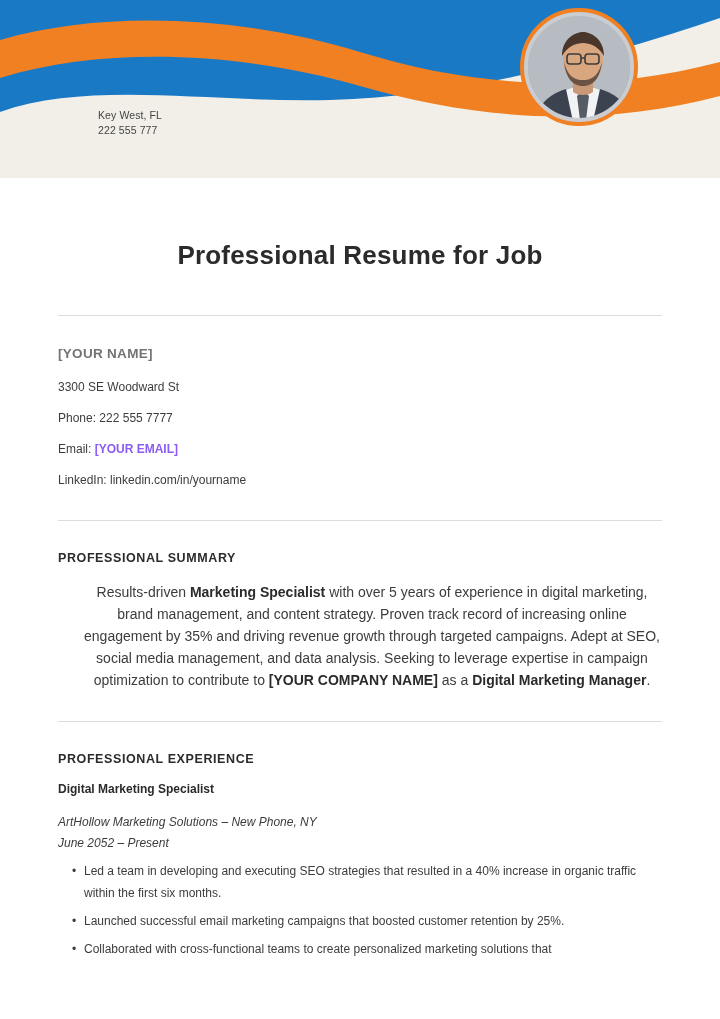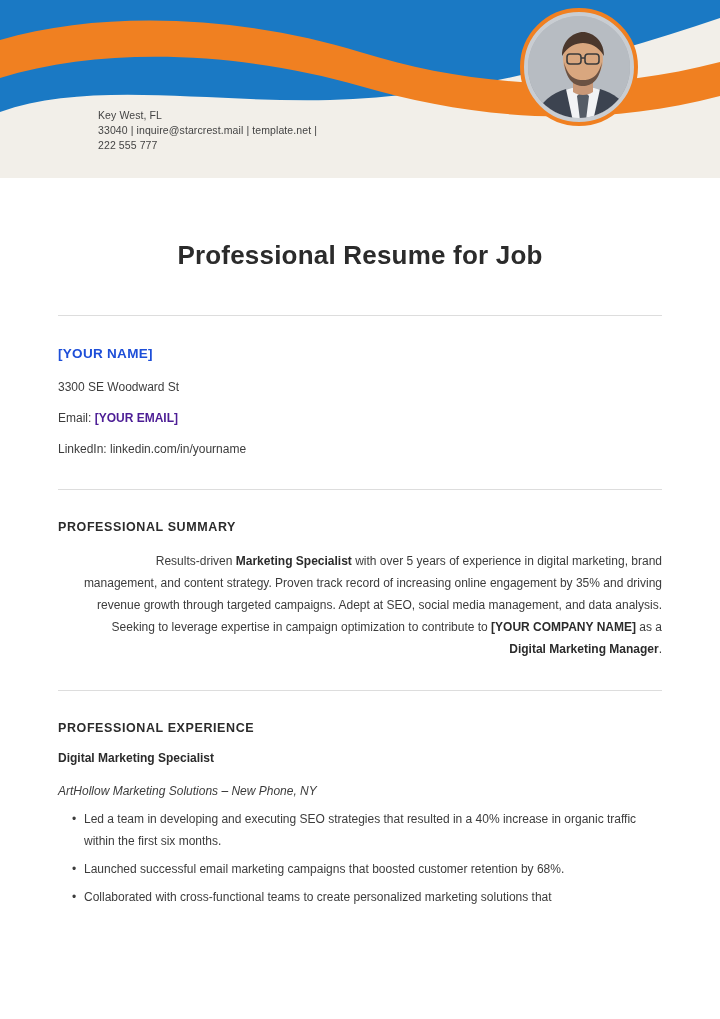--- a/index.html
+++ b/index.html
@@ -85,44 +85,44 @@
   }
   .rule {
     border: 0;
     border-top: 1px solid #dddddd;
     margin: 44px 0 0 0;
   }
   .section { margin-top: 30px; }
   .name-heading {
     font-size: 13.5px;
     font-weight: bold;
-    color: #1d4ed8;
+    color: #737373;
     letter-spacing: 0.3px;
     margin-bottom: 18px;
   }
   .contact-line {
     font-size: 12px;
     line-height: 16px;
     color: #3c3c3c;
     margin-bottom: 15px;
   }
-  .contact-line b { color: #4c1d95; text-align: center; }
+  .contact-line b { color: #8b5cf6; text-align: center; }
 
   .section-title {
     font-size: 12.5px;
     font-weight: bold;
     letter-spacing: 0.6px;
     color: #2b2b2b;
     margin-bottom: 16px;
   }
   .body-text {
-    font-size: 12px;
+    font-size: 14px;
     line-height: 22px;
     color: #3c3c3c;
-    text-align: right;
+    text-align: center;
     margin-left: 24px;
   }
   .body-text b { color: #2b2b2b; }
 
   .job-title {
     font-size: 12px;
     font-weight: bold;
     color: #2b2b2b;
     margin-bottom: 19px;
   }
@@ -160,21 +160,20 @@
   <svg class="wave" viewBox="0 0 720 178" preserveAspectRatio="none">
     <rect x="0" y="0" width="720" height="178" fill="#f2efe9"></rect>
     <path d="M0,0 L720,0 L720,18 C600,58 470,96 330,100 C210,103 90,80 0,112 Z" fill="#1a79c4"></path>
     <path d="M0,0 L720,0 L720,10 C610,44 470,82 330,86 C210,89 90,66 0,96 Z" fill="#f08021" opacity="0"></path>
     <path d="M0,40 C110,8 250,18 360,52 C470,86 590,96 720,62 L720,96 C590,130 470,118 360,86 C250,54 110,44 0,78 Z" fill="#f08021"></path>
     <path d="M0,78 C110,44 250,54 360,86 C470,118 590,130 720,96 L720,0 L0,0 Z" fill="#1a79c4" opacity="0"></path>
   </svg>
 
   <div class="contact-block">
     <div>Key West, FL</div>
-    <div>33040 | inquire@starcrest.mail | template.net |</div>
     <div>222 555 777</div>
   </div>
 
   <div class="avatar-wrap">
     <div class="avatar-ring">
       <div class="avatar-photo">
         <svg width="110" height="110" viewBox="0 0 110 110">
           <rect x="0" y="0" width="110" height="110" fill="#b7bcc2"></rect>
 
           <path d="M10,110 C14,86 30,76 44,72 L66,72 C80,76 96,86 100,110 Z" fill="#f2f3f5"></path>
@@ -203,37 +202,39 @@
 
 <div class="doc">
 
   <div class="doc-title">Professional Resume for Job</div>
 
   <hr class="rule">
 
   <div class="section">
     <div class="name-heading">[YOUR NAME]</div>
     <div class="contact-line">3300 SE Woodward St</div>
+    <div class="contact-line">Phone: 222 555 7777</div>
     <div class="contact-line"><span>Email: </span><b>[YOUR EMAIL]</b></div>
     <div class="contact-line">LinkedIn: linkedin.com/in/yourname</div>
   </div>
 
   <hr class="rule" style="margin-top:32px">
 
   <div class="section">
     <div class="section-title">PROFESSIONAL SUMMARY</div>
     <div class="body-text"><span>Results-driven </span><b>Marketing Specialist</b><span> with over 5 years of experience in digital marketing, brand management, and content strategy. Proven track record of increasing online engagement by 35% and driving revenue growth through targeted campaigns. Adept at SEO, social media management, and data analysis. Seeking to leverage expertise in campaign optimization to contribute to </span><b>[YOUR COMPANY NAME]</b><span> as a </span><b>Digital Marketing Manager</b><span>.</span></div>
   </div>
 
   <hr class="rule" style="margin-top:30px">
 
   <div class="section">
     <div class="section-title">PROFESSIONAL EXPERIENCE</div>
     <div class="job-title">Digital Marketing Specialist</div>
     <div class="job-company">ArtHollow Marketing Solutions – New Phone, NY</div>
+    <div class="job-dates">June 2052 – Present</div>
     <ul class="bullets">
       <li>Led a team in developing and executing SEO strategies that resulted in a 40% increase in organic traffic within the first six months.</li>
-      <li>Launched successful email marketing campaigns that boosted customer retention by 68%.</li>
+      <li>Launched successful email marketing campaigns that boosted customer retention by 25%.</li>
       <li>Collaborated with cross-functional teams to create personalized marketing solutions that</li>
     </ul>
   </div>
 
 </div>
 
 </body></html>

